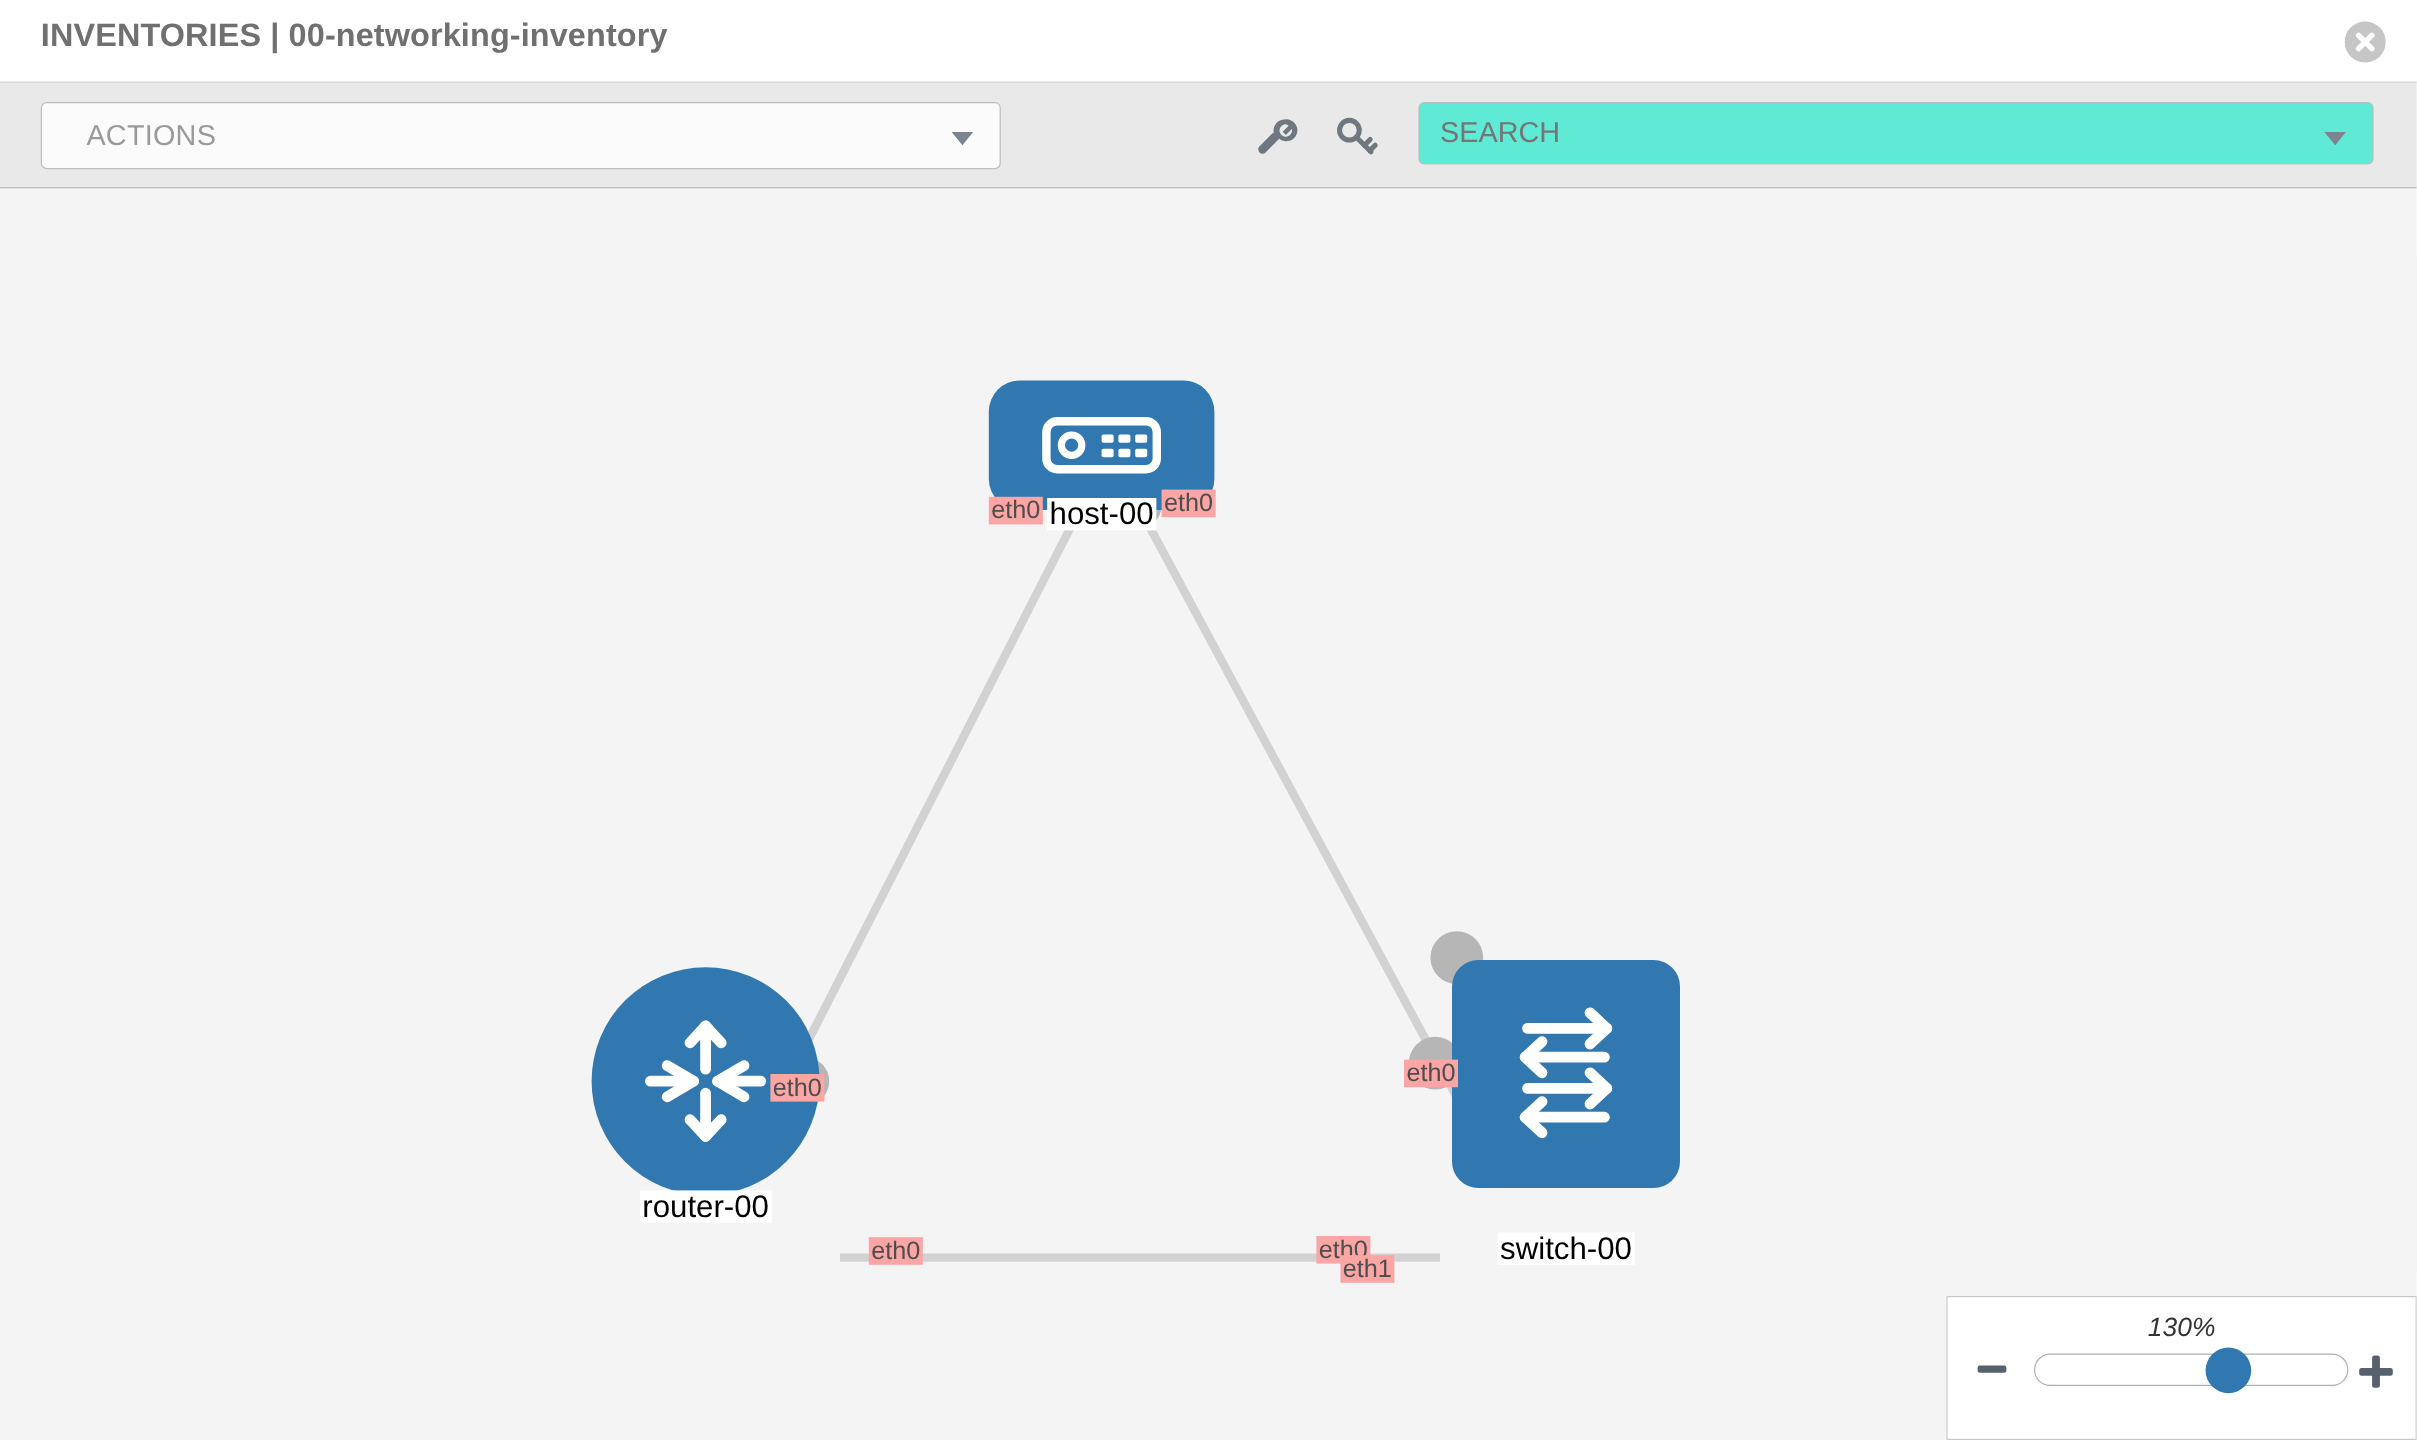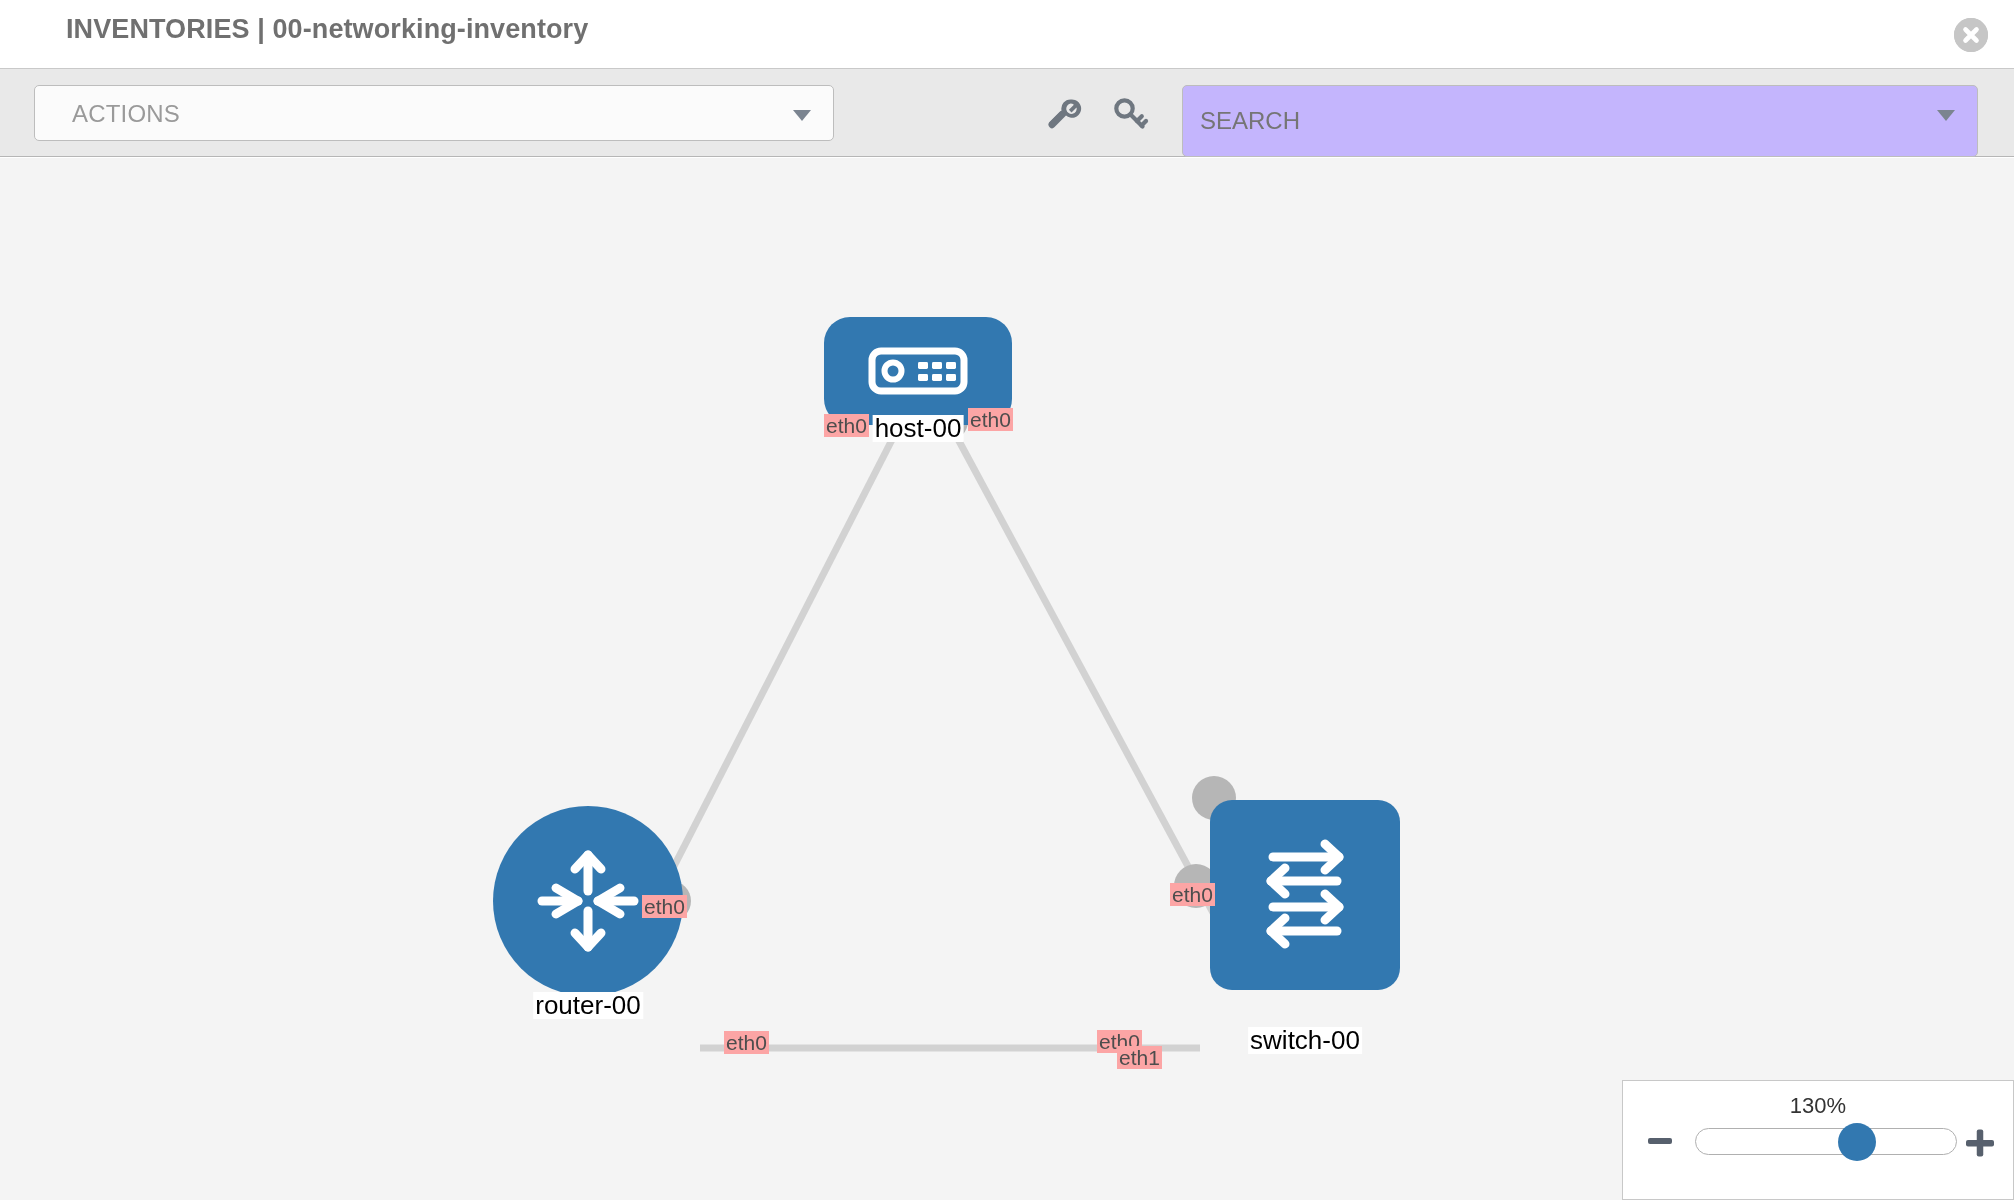--- a/index.html
+++ b/index.html
@@ -12,21 +12,21 @@
   #app { position: relative; width: 2014px; height: 1200px; background: #fff; }
 
   
   .header {
     position: absolute; left: 0; top: 0; width: 2014px; height: 69px;
     background: #ffffff; border-bottom: 1px solid #c9c9c9;
   }
   .header-title {
     position: absolute; left: 34px; top: 14px;
     font-size: 27px; font-weight: bold; color: #707070;
-    letter-spacing: 0.1px; white-space: nowrap; margin-left: 32px;
+    letter-spacing: 0.1px; white-space: nowrap;
   }
   .close-btn {
     position: absolute; right: 26px; top: 18px;
     width: 34px; height: 34px; border-radius: 50%;
     background: #c6c6c6; cursor: pointer;
   }
   .close-btn svg { display: block; }
 
   
   .toolbar {
@@ -51,22 +51,22 @@
     border-top: 11px solid #7b8490;
   }
   .tool-icon {
     position: absolute; top: 92px; width: 44px; height: 44px; cursor: pointer;
   }
   .tool-icon.wrench { left: 1040px; }
   .tool-icon.key    { left: 1108px; }
 
   .search-box {
     position: absolute; left: 1182px; top: 85px;
-    width: 796px; height: 72px;
-    background: #c4b5fd; border: 1px solid #bdbdbd; border-radius: 5px;
+    width: 796px; height: 52px;
+    background: #5eead4; border: 1px solid #bdbdbd; border-radius: 5px;
   }
   .search-box input {
     position: absolute; inset: 0; width: 100%; height: 100%;
     border: 0; outline: 0; background: transparent;
     font-size: 24px; color: #555; padding: 0 50px 0 17px;
     font-family: "Liberation Sans", sans-serif;
   }
 
   
   .canvas {
@@ -95,21 +95,21 @@
 
   .iflabel {
     position: absolute; font-size: 21px; color: #4d4d4d;
     background: #fca5a5; padding: 0 2px; white-space: nowrap; line-height: 1.1;
   }
 
   
   .zoom-panel {
     position: absolute; left: 1622px; top: 1080px;
     width: 392px; height: 120px;
-    background: #ffffff; border: 1px solid #c8c8c8;
+    background: #ffffff; border: 1px solid #c8c8c8; font-style: italic;
   }
   .zoom-level {
     position: absolute; top: 12px; left: 0; width: 100%;
     text-align: center; font-size: 22px; color: #333;
   }
   .zoom-minus, .zoom-plus {
     position: absolute; top: 47px; cursor: pointer; color: #57606d;
   }
   .zoom-minus { left: 24px; }
   .zoom-plus  { right: 18px; }

